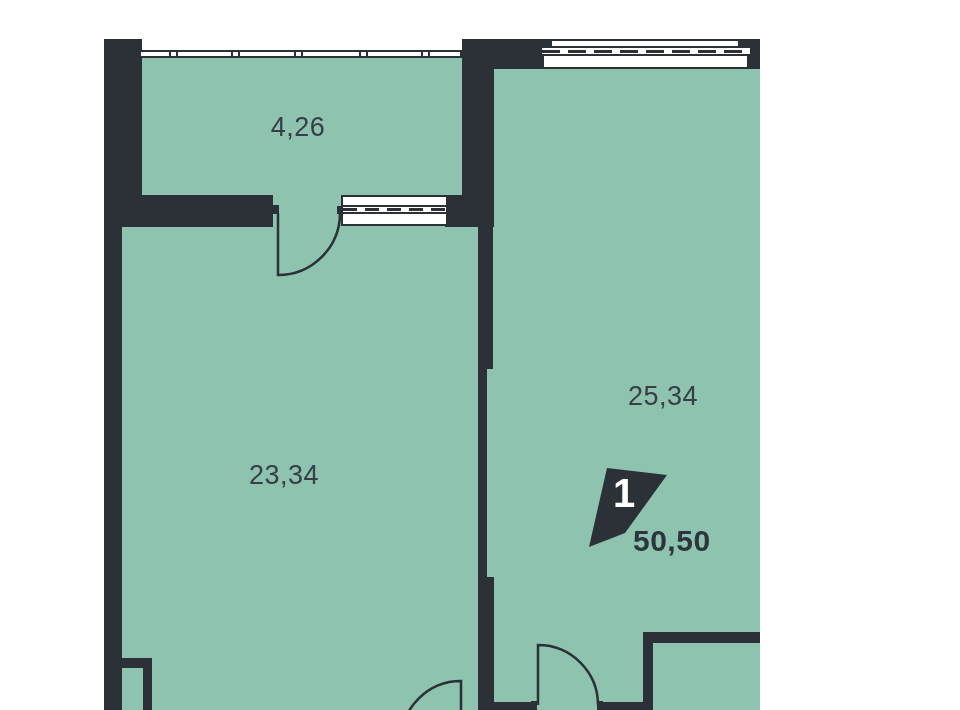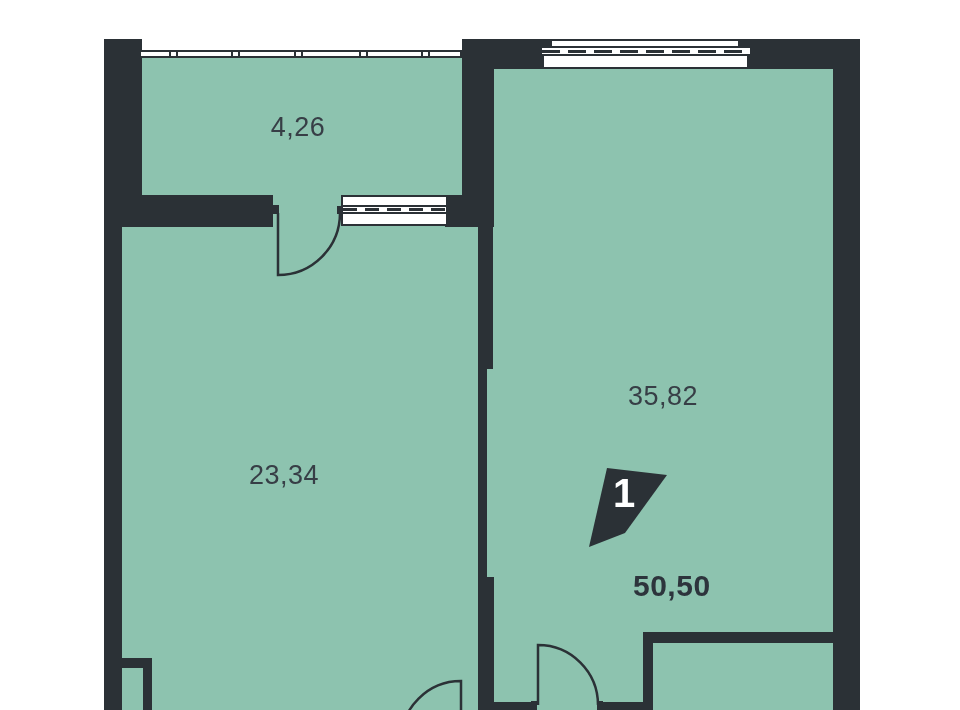--- a/index.html
+++ b/index.html
@@ -1,17 +1,17 @@
 <!DOCTYPE html>
 <html style="--floor: #8DC3AF; --wall: #2B3136; --window: #FFFFFF; --outside: #FFFFFF; --label_text: #373E46; --total_text: #2D343C; --badge_text: #FFFFFF;"><head>
 <meta charset="utf-8">
 <style>
   html,body{margin:0;padding:0;background:#fff;}
   .plan{
-    position:relative;width:960px;height:710px;overflow:hidden;
+    position:relative;width:760px;height:710px;overflow:hidden;
     background:var(--outside,#fff);
     font-family:"Liberation Sans",sans-serif;
   }
   .floor{position:absolute;background:var(--floor,#8DC3AF);}
   .wall{position:absolute;background:var(--wall,#2B3136);}
   .window{position:absolute;background:var(--window,#fff);border:2px solid var(--wall,#2B3136);box-sizing:border-box;}
   .win-pair{position:absolute;top:0;height:100%;width:9px;border-left:2px solid var(--wall,#2B3136);border-right:2px solid var(--wall,#2B3136);box-sizing:border-box;}
   .win-stack{display:flex;flex-direction:column;}
   .win-stack .pane-top{height:8px;border-bottom:2px solid var(--wall,#2B3136);}
   .win-stack .pane-bottom{flex:1;border-top:2px solid var(--wall,#2B3136);}
@@ -86,17 +86,17 @@
 
   <svg class="overlay" width="960" height="710" viewBox="0 0 960 710">
     <path d="M 278 213 L 278 275 A 62 62 0 0 0 340 213" fill="none" stroke="var(--wall,#2B3136)" stroke-width="2.5"></path>
     <path d="M 461 710 L 461 681 A 60 60 0 0 0 401 741" fill="none" stroke="var(--wall,#2B3136)" stroke-width="2.5"></path>
     <path d="M 538 705 L 538 645 A 60 60 0 0 1 598 705" fill="none" stroke="var(--wall,#2B3136)" stroke-width="2.5"></path>
     <polygon points="607,468 667,475 625,533 589,547" fill="var(--wall,#2B3136)"></polygon>
   </svg>
 
   <span class="room-label" style="left:298px;top:112px;">4,26</span>
   <span class="room-label" style="left:284px;top:460px;">23,34</span>
-  <span class="room-label" style="left:663px;top:381px;">35,82</span>
+  <span class="room-label" style="left:663px;top:381px;">25,34</span>
 
   <span class="badge-num">1</span>
-  <span class="total-label" style="left:633px;top:524px;margin-top:45px;">50,50</span>
+  <span class="total-label" style="left:633px;top:524px;">50,50</span>
 </div>
 
 </body></html>

